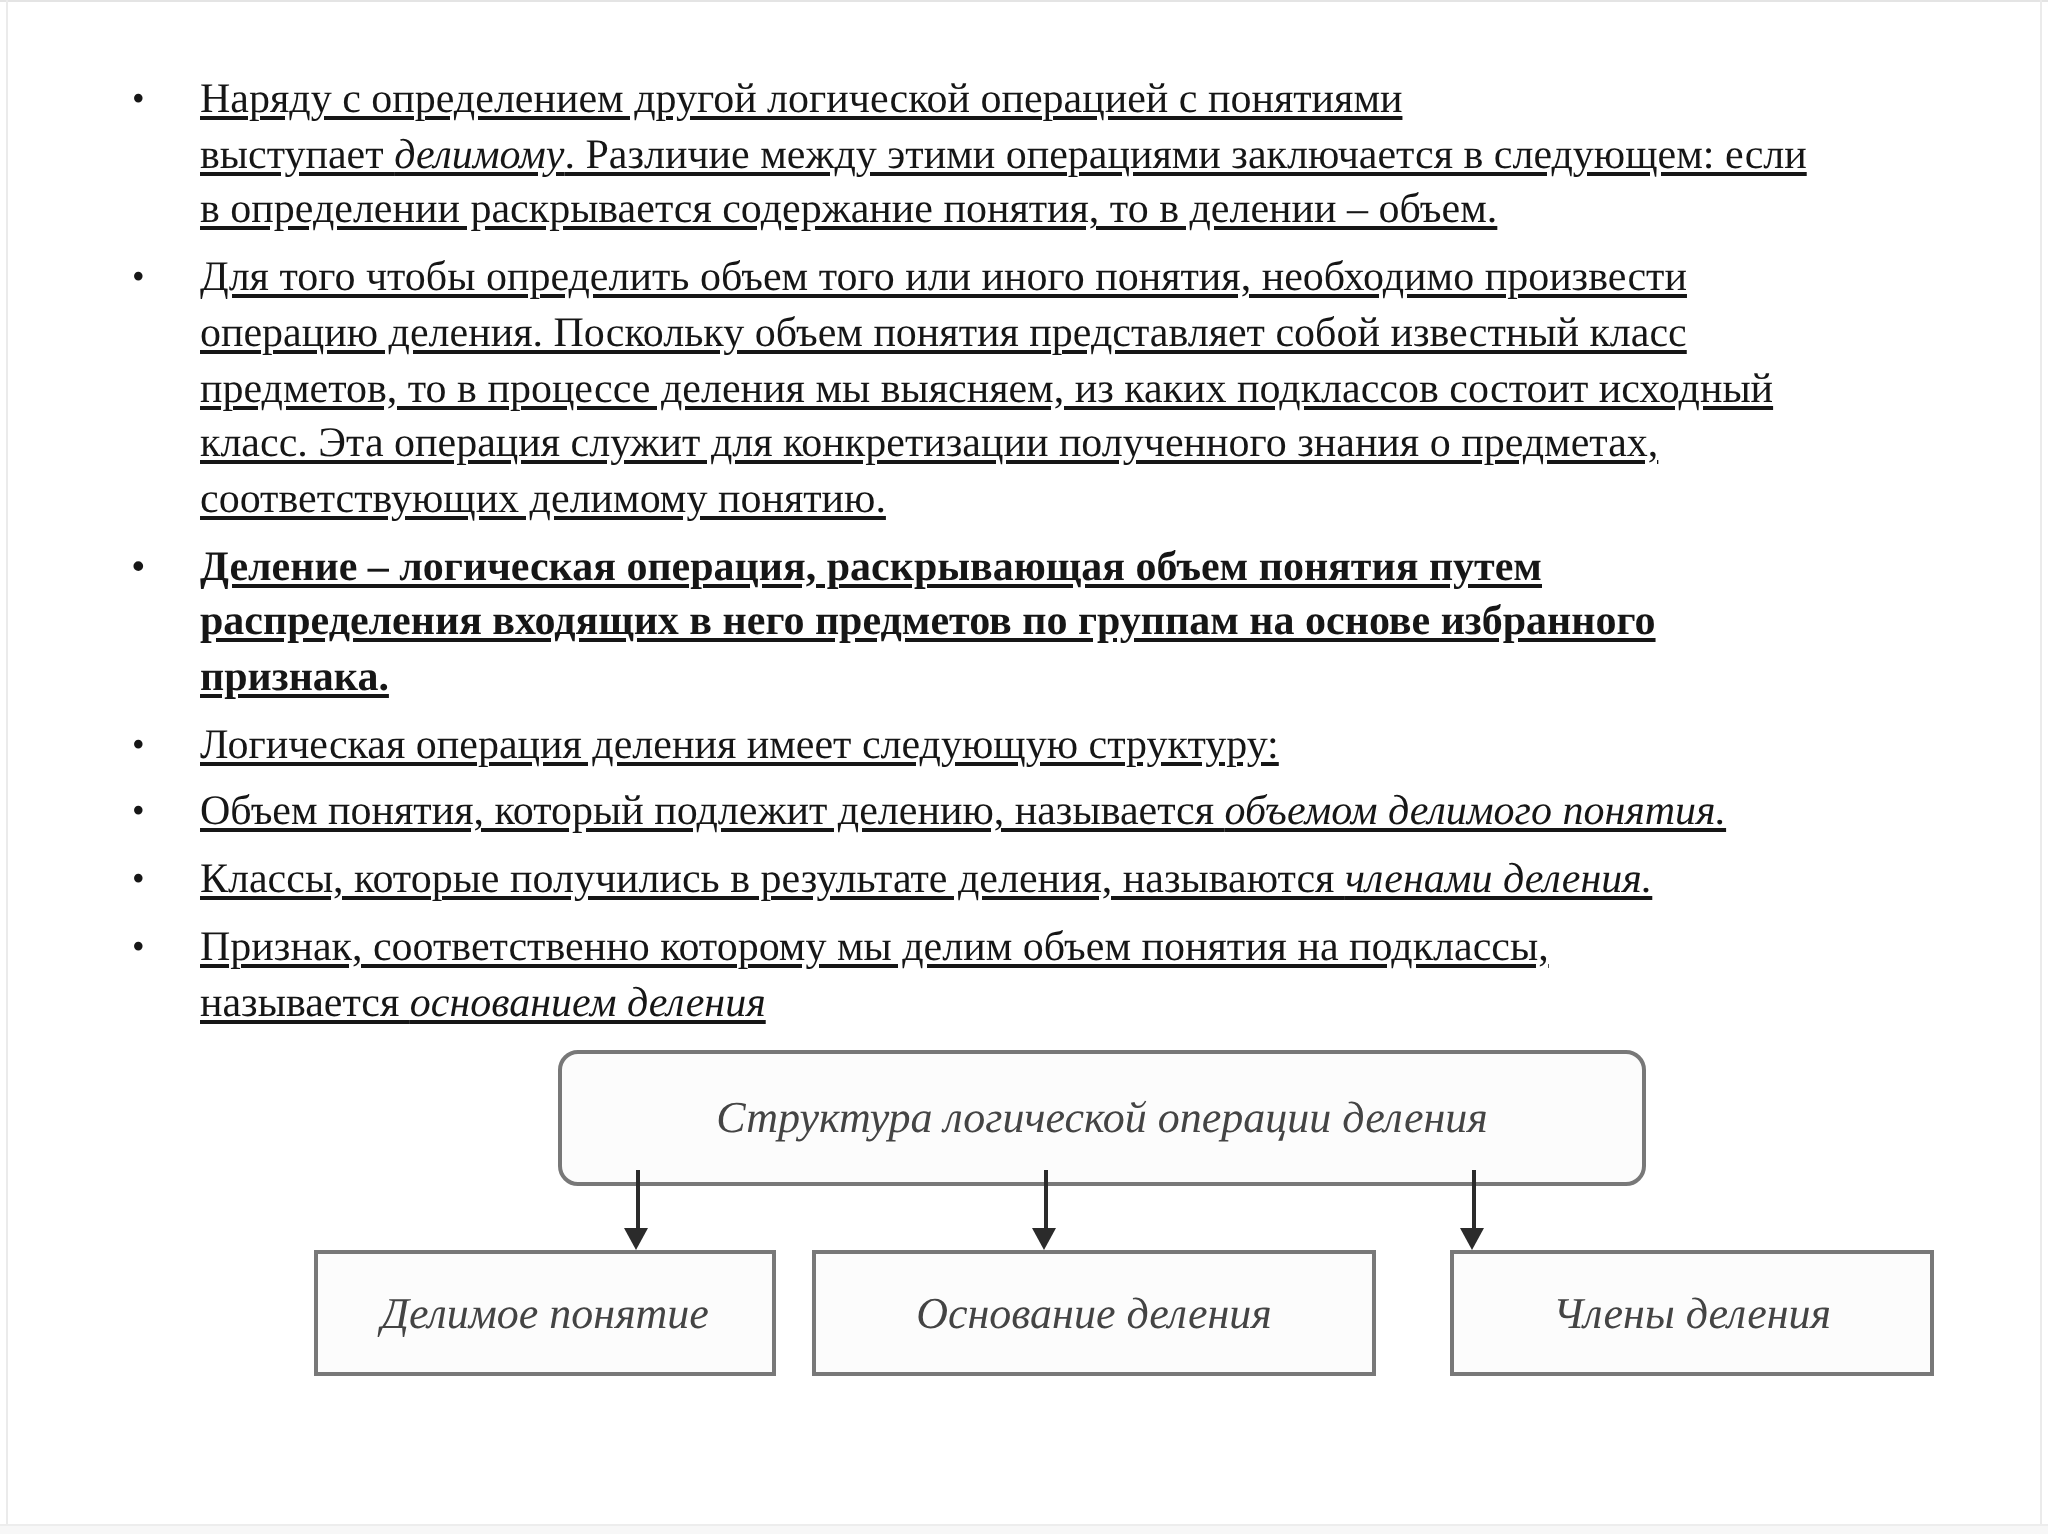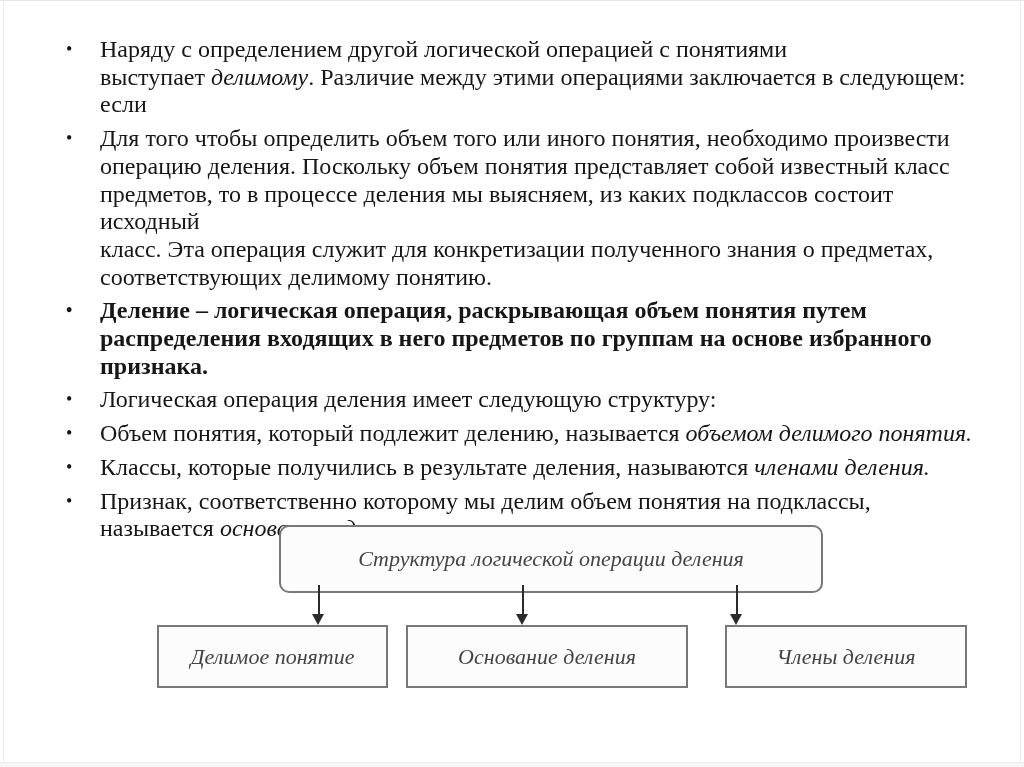--- a/index.html
+++ b/index.html
@@ -29,23 +29,24 @@
 
   
   .bullets{
     position:absolute;left:63px;top:36px;width:920px;
     list-style:none;margin:0;padding:0;
   }
   .bullets li{
     position:relative;
     padding-left:37px;
     margin:0 0 6px 0;
-    font-size:24px;
+    font-size:21px;
     line-height:27.7px;
     color:var(--text);
+    text-decoration:underline;
   }
   .bullets li::before{
     content:"\2022";
     position:absolute;left:3px;top:0;
     font-size:18px;
   }
   .bullets li.bold{font-weight:bold;}
   .it{font-style:italic;}
 
   
@@ -84,21 +85,21 @@
 </head>
 <body>
 
 <div class="stage">
   <div class="frame-top"></div>
   <div class="frame-left"></div>
   <div class="frame-right"></div>
   <div class="bottom-strip"></div>
 
   <ul class="bullets" id="bullet-list">
-      <li><span>Наряду с определением другой логической операцией с понятиями</span><br><span>выступает </span><span class="it">делимому</span><span>. Различие между этими операциями заключается в следующем: если</span><br></li>
+      <li><span>Наряду с определением другой логической операцией с понятиями</span><br><span>выступает </span><span class="it">делимому</span><span>. Различие между этими операциями заключается в следующем: если</span><br><span>в определении раскрывается содержание понятия, то в делении – объем.</span></li>
       <li><span>Для того чтобы определить объем того или иного понятия, необходимо произвести</span><br><span>операцию деления. Поскольку объем понятия представляет собой известный класс</span><br><span>предметов, то в процессе деления мы выясняем, из каких подклассов состоит исходный</span><br><span>класс. Эта операция служит для конкретизации полученного знания о предметах,</span><br><span>соответствующих делимому понятию.</span></li>
       <li class="bold"><span>Деление – логическая операция, раскрывающая объем понятия путем</span><br><span>распределения входящих в него предметов по группам на основе избранного</span><br><span>признака.</span></li>
       <li><span>Логическая операция деления имеет следующую структуру:</span></li>
       <li><span>Объем понятия, который подлежит делению, называется </span><span class="it">объемом делимого понятия.</span></li>
       <li><span>Классы, которые получились в результате деления, называются </span><span class="it">членами деления.</span></li>
       <li><span>Признак, соответственно которому мы делим объем понятия на подклассы,</span><br><span>называется </span><span class="it">основанием деления</span></li>
     </ul>
 
   <div class="diagram">
     <div class="dbox title-box">

